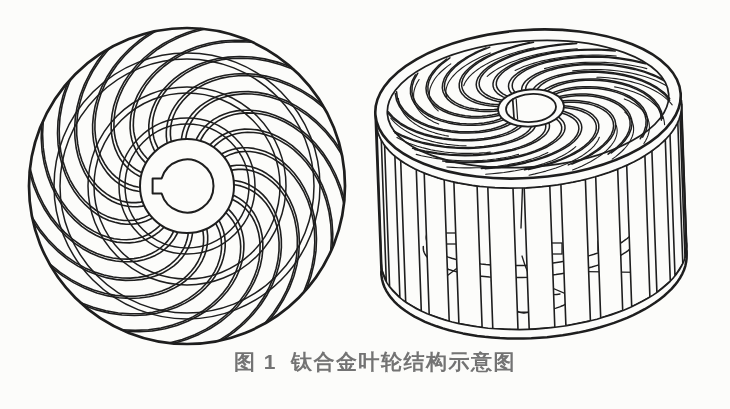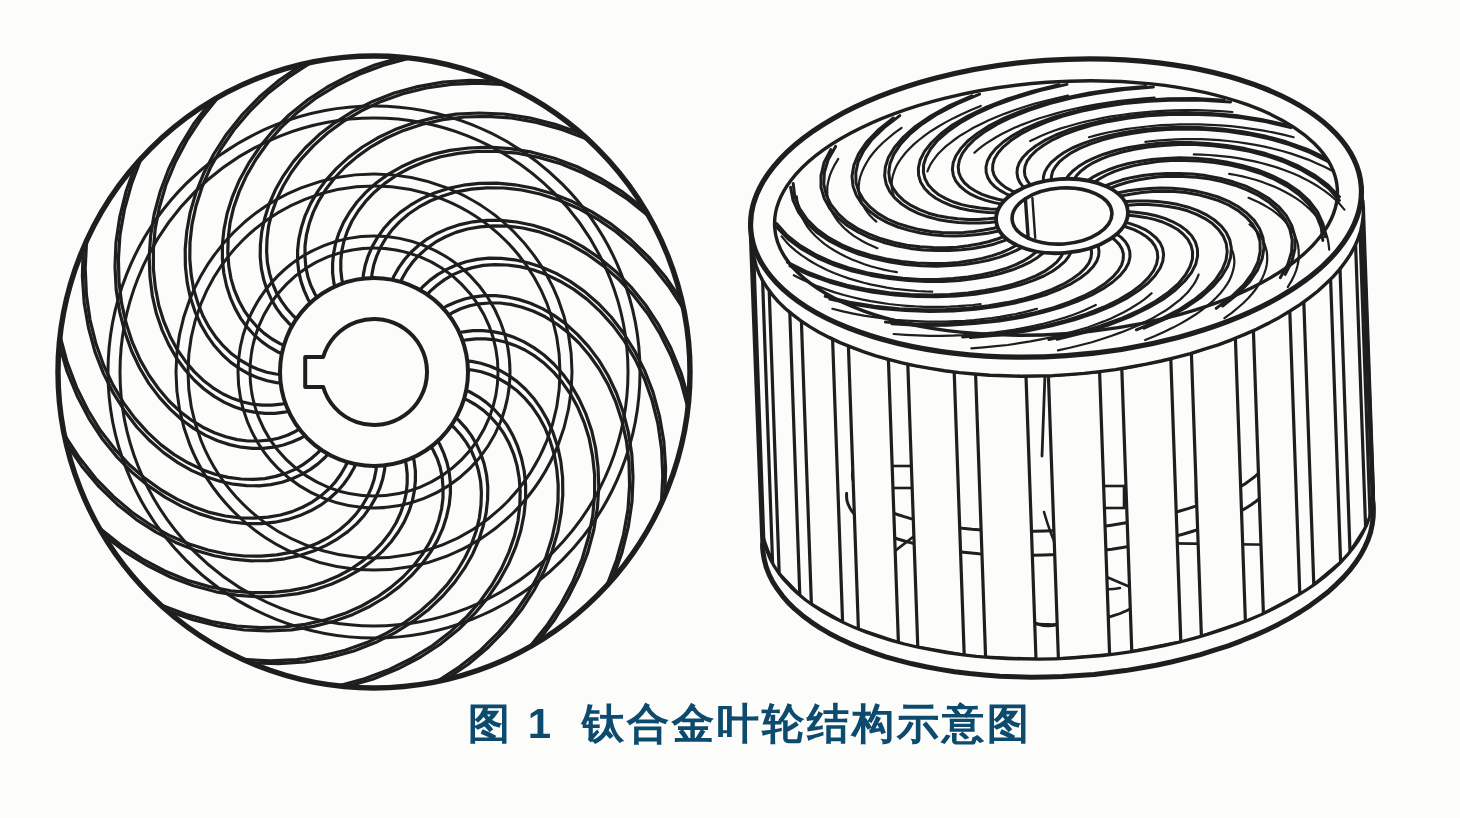--- a/index.html
+++ b/index.html
@@ -12,21 +12,21 @@
   }
   .fig-canvas{position:absolute;left:0;top:0;}
   .caption{
     position:absolute;
     left:150px;top:348px;width:450px;
     text-align:center;
     font-family:"Liberation Sans","DejaVu Sans",sans-serif;
     font-weight:700;
     font-size:21px;
     letter-spacing:1.5px;
-    color:#0c4a6e;
+    color:#737373;
     white-space:nowrap;
   }
   .caption .fig-label{margin-right:14px;}
 </style>
 </head>
 <body>
 
 <div class="page">
   <svg id="fig-svg" class="fig-canvas" width="730" height="409" viewBox="0 0 730 409">
     <g id="g-front">

